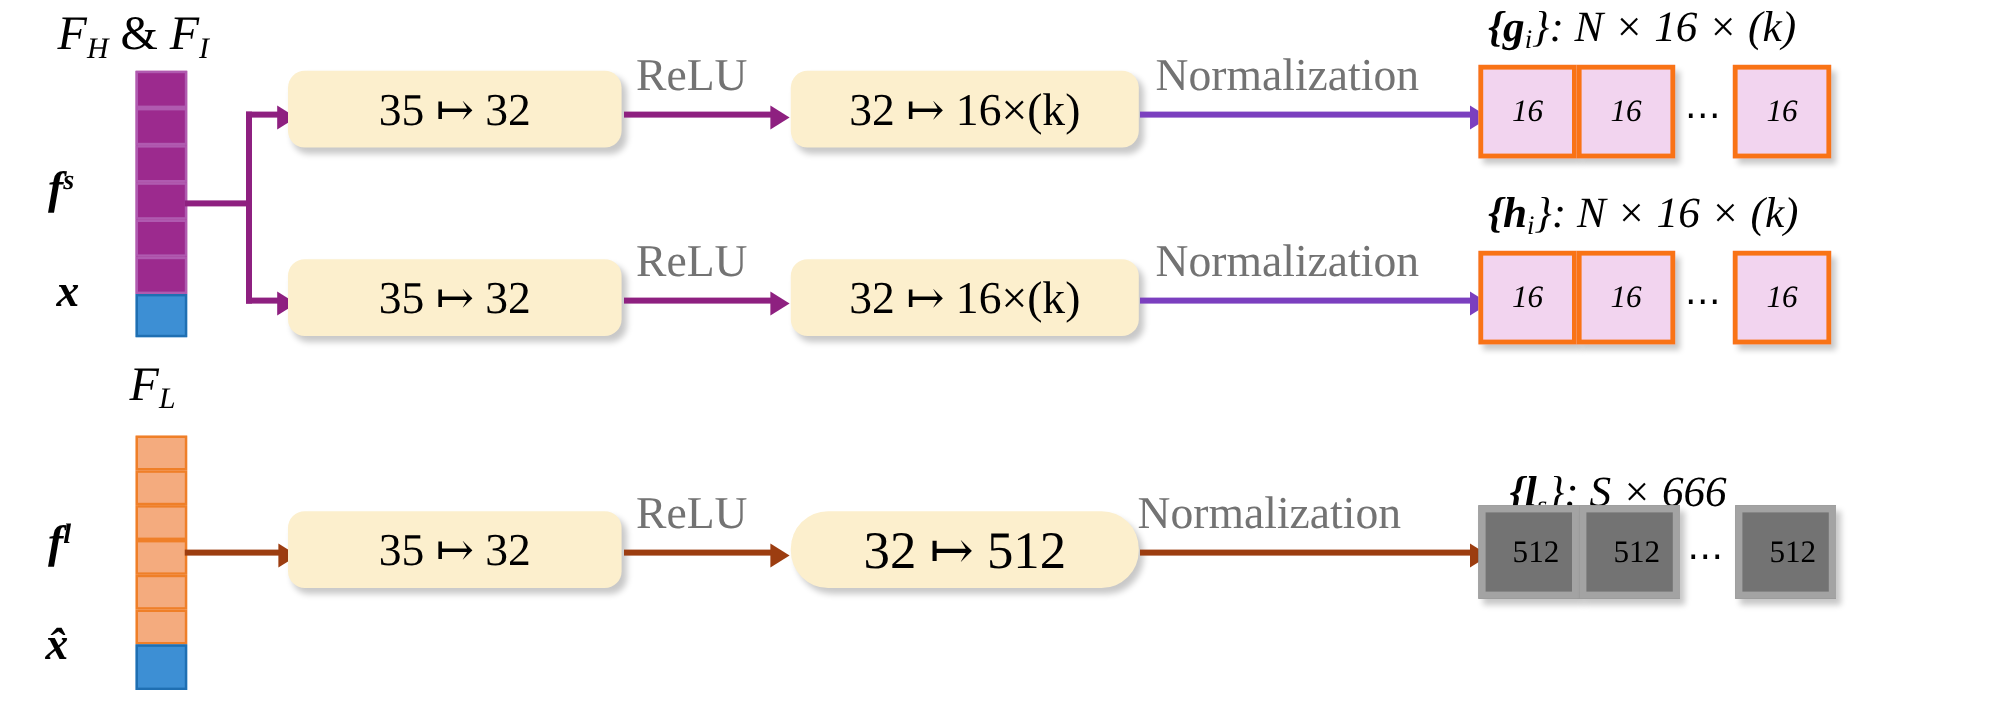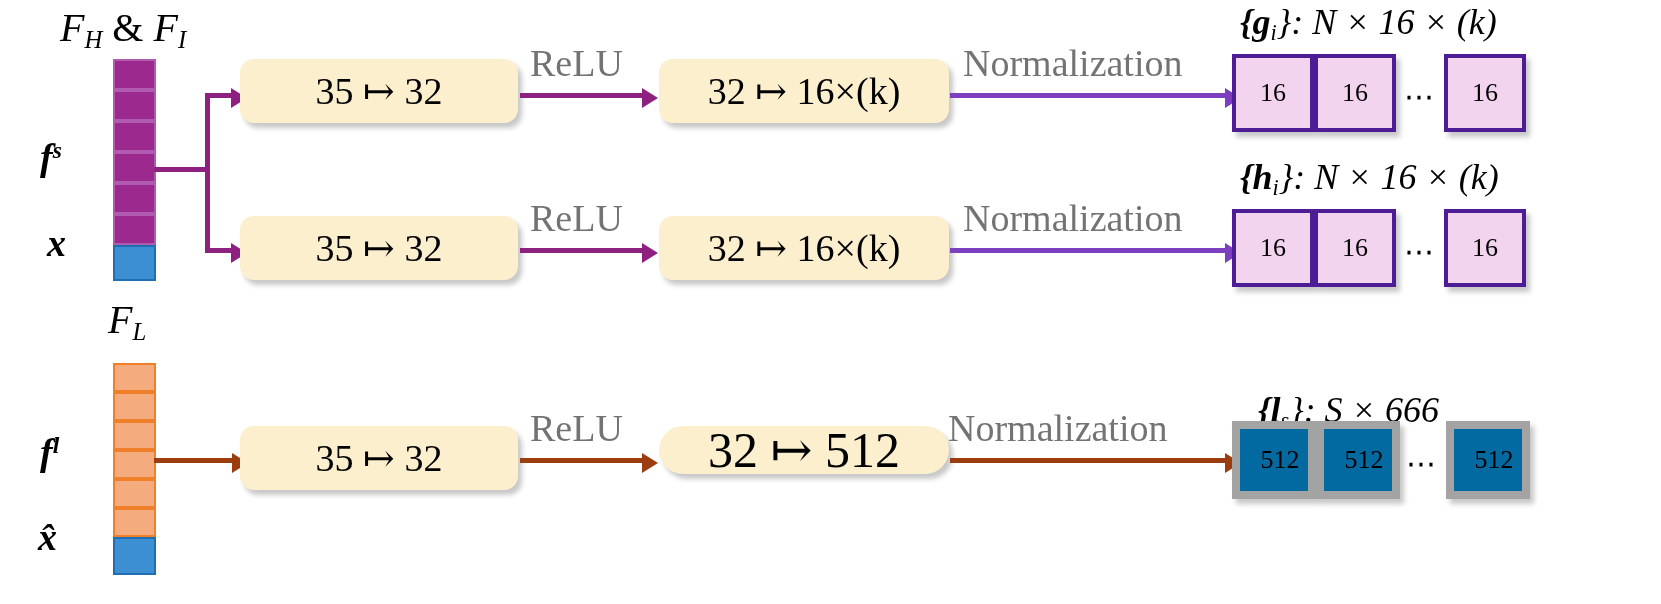--- a/index.html
+++ b/index.html
@@ -42,30 +42,30 @@
   .arrowhead{position:absolute;width:0;height:0;
     border-top:10px solid transparent;border-bottom:10px solid transparent;}
 
   
   .cap{position:absolute;color:#737373;white-space:nowrap;line-height:1;}
 
   
   .ocell{position:absolute;box-sizing:border-box;
     display:flex;align-items:center;justify-content:center;
     color:#000;box-shadow:4px 5px 5px rgba(0,0,0,0.22);}
-  .ocell.pink{background:#f2d4ef;border:4px solid #4c1d95;}
-  .ocell.peach{background:#0369a1;border:8px solid #a3a3a3;padding-left:12px;}
+  .ocell.pink{background:#f2d4ef;border:4px solid #f97316;font-style:italic;}
+  .ocell.peach{background:#737373;border:6px solid #a3a3a3;padding-left:12px;}
   .odots{position:absolute;color:#000;line-height:1;}
 </style>
 </head>
 <body>
 
 <div class="stage">
 
-  <div class="lbl lbl-serif" style="left:60px;top:8px;font-size:40px;">
+  <div class="lbl lbl-serif" style="left:48px;top:8px;font-size:40px;">
     <span class="italic">F</span><span class="sub">H</span>
     <span>&amp;</span>
     <span class="italic">F</span><span class="sub">I</span>
   </div>
 
   <div class="vec vec-purple" style="left:113px;top:59px;width:43px;">
     <div class="vcell" style="height:31px;"></div>
     <div class="vcell" style="height:31px;"></div>
     <div class="vcell" style="height:31px;"></div>
     <div class="vcell" style="height:31px;"></div>
@@ -149,21 +149,21 @@
 
   <div class="ln h" style="left:154px;top:458px;width:80px;background:#9c3d10;"></div>
   <div class="arrowhead" style="left:232px;top:453px;border-left:16px solid #9c3d10;"></div>
 
   <div class="pbox" style="left:240px;top:426px;width:278px;height:64px;font-size:38px;">35  ↦ 32</div>
 
   <div class="ln h" style="left:520px;top:458px;width:124px;background:#9c3d10;"></div>
   <div class="arrowhead" style="left:642px;top:453px;border-left:16px solid #9c3d10;"></div>
   <div class="cap lbl-serif" style="left:530px;top:409px;font-size:38px;">ReLU</div>
 
-  <div class="pbox" style="left:659px;top:426px;width:290px;height:48px;font-size:50px;border-radius:31px;">32  ↦  512</div>
+  <div class="pbox" style="left:659px;top:426px;width:290px;height:64px;font-size:44px;border-radius:31px;">32  ↦  512</div>
 
   <div class="ln h" style="left:950px;top:458px;width:277px;background:#9c3d10;"></div>
   <div class="arrowhead" style="left:1225px;top:453px;border-left:16px solid #9c3d10;"></div>
   <div class="cap lbl-serif" style="left:948px;top:409px;font-size:38px;">Normalization</div>
 
   <div class="lbl lbl-serif" style="left:1258px;top:392px;font-size:36px;">
     <span class="bolditalic">{l</span><span class="sub">s</span><span class="italic">}: S × 666</span>
   </div>
 
   <div class="ocell peach" style="left:1232px;top:421px;width:84px;height:78px;font-size:26px;">512</div>

